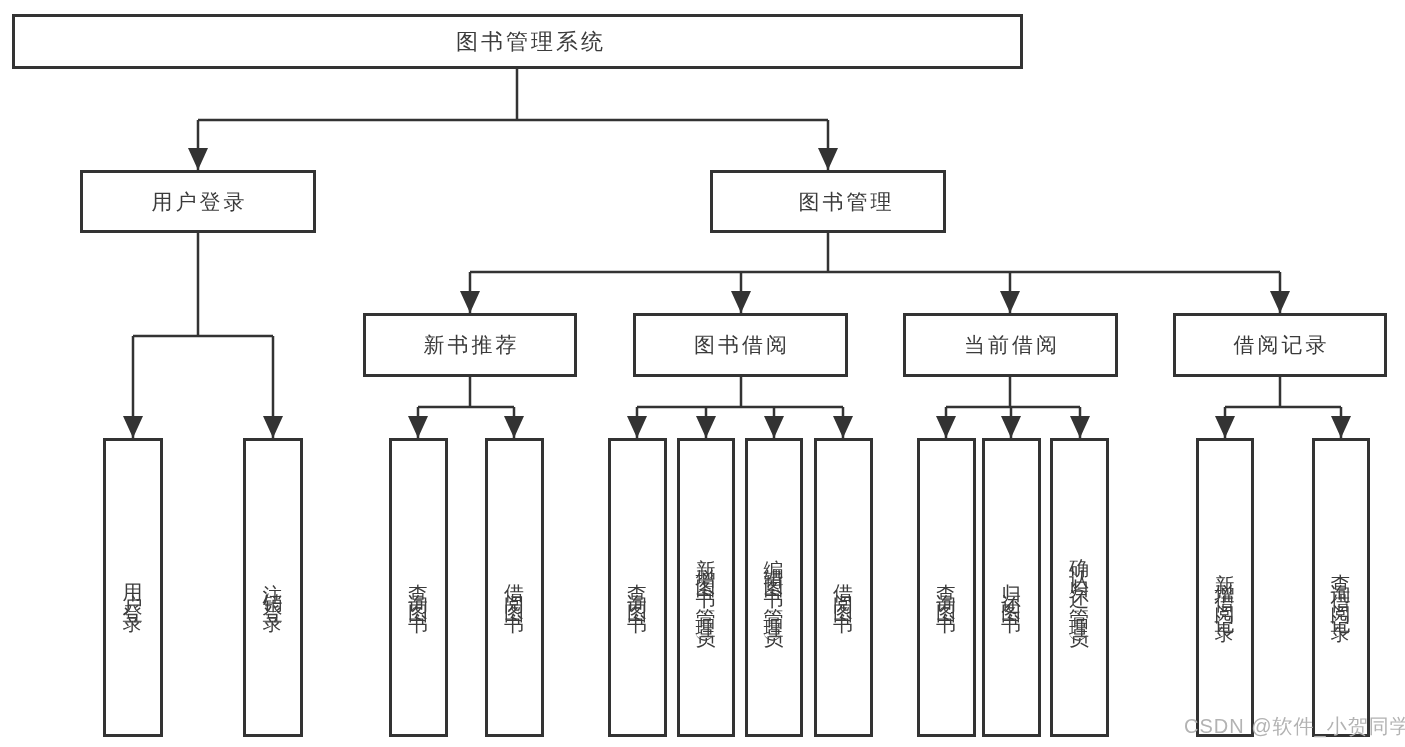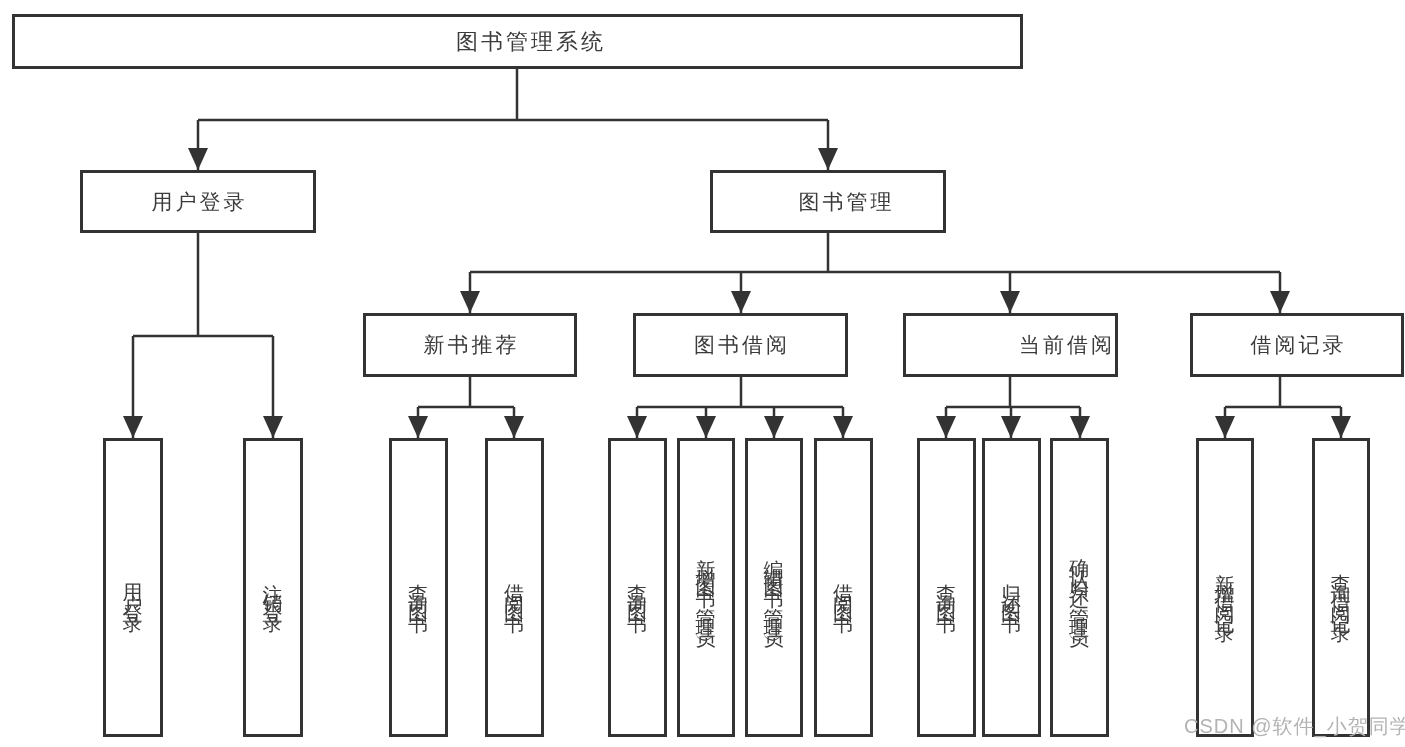--- a/index.html
+++ b/index.html
@@ -120,24 +120,24 @@
   <div class="box" style="left:710px; top:170px; width:236px; height:63px;padding-left:34px;">
     <span class="h-label">图书管理</span>
   </div>
 
   <div class="box" style="left:633px; top:313px; width:215px; height:64px;">
     <span class="h-label">图书借阅</span>
   </div>
   <div class="box" style="left:363px; top:313px; width:214px; height:64px;">
     <span class="h-label">新书推荐</span>
   </div>
-  <div class="box" style="left:903px; top:313px; width:215px; height:64px;justify-content:flex-end;">
+  <div class="box" style="left:903px; top:313px; width:215px; height:64px;">
     <span class="h-label">当前借阅</span>
   </div>
-  <div class="box" style="left:1173px; top:313px; width:214px; height:64px;margin-left:17px;">
+  <div class="box" style="left:1173px; top:313px; width:214px; height:64px;">
     <span class="h-label">借阅记录</span>
   </div>
 
   <div class="box leaf" style="left:103px; top:438px; width:60px; height:299px;">
     <span class="v-label">用户登录</span>
   </div>
   <div class="box leaf" style="left:243px; top:438px; width:60px; height:299px;">
     <span class="v-label">注销登录</span>
   </div>
 

